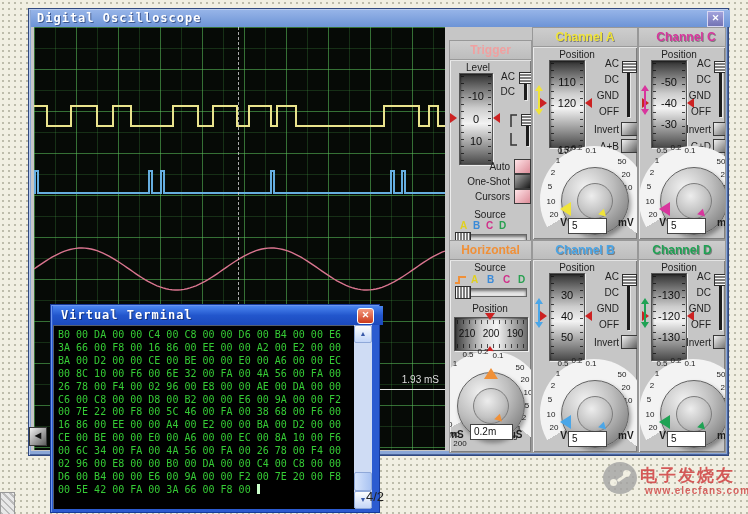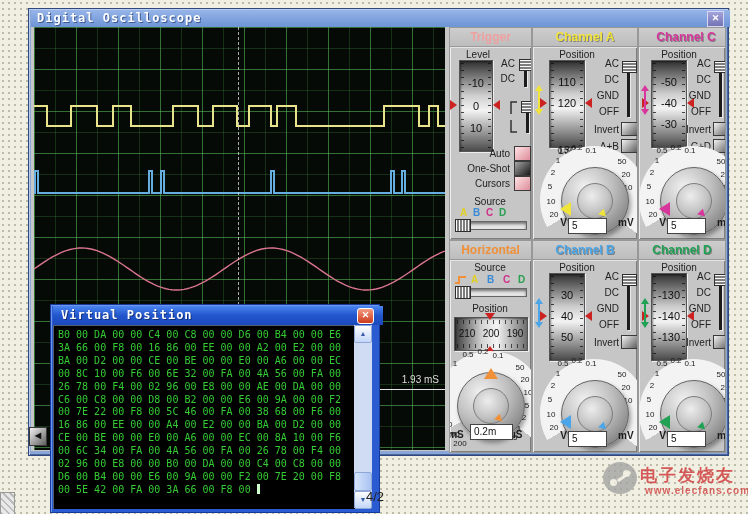--- a/index.html
+++ b/index.html
@@ -103,21 +103,21 @@
         <polyline points="0,79 13,79 13,99 37,99 37,79 63,79 63,99 79,99 79,79 97,79 97,99 139,99 139,79 164,79 164,99 179,99 179,79 203,79 203,99 215,99 215,79 237,79 237,99 243,99 243,79 262,79 262,99 350,99 350,79 385,79 385,99 395,99 395,79 404,79 404,99 411,99" fill="none" stroke="#e9e38c" stroke-width="1.4" shape-rendering="crispEdges"></polyline>
         <polyline points="0,166 1,166 1,144 4,144 4,166 115,166 115,144 118,144 118,166 127,166 127,144 130,144 130,166 237,166 237,144 240,144 240,166 357,166 357,144 360,144 360,166 368,166 368,144 371,144 371,166 411,166" fill="none" stroke="#66aee0" stroke-width="1.4" shape-rendering="crispEdges"></polyline>
         <polyline points="0,242 3,239.92004386474028 6,237.86054242351892 9,235.84174921492624 12,233.8835174448585 15,232.00510474622146 18,230.22498379561486 21,228.56066064943036 24,227.02850258588066 27,225.64357714599564 30,224.4195039564869 33,223.36832079168414 36,222.50036519171616 39,221.8241728011262 42,221.34639342767997 45,221.07172564685993 48,221.00287059515816 51,221.1405054065736 54,221.4832765535444 57,222.02781315780177 60,222.76876014024378 63,223.69883088382718 66,224.80887889157947 69,226.08798773503298 72,227.5235784085101 75,229.10153303351697 78,230.80633369671213 81,232.62121505609105 84,234.52832921462715 87,236.50892123996977 90,238.5435136041046 93,240.6120977291603 96,242.69433075566346 99,244.76973559818344 102,246.81790232098177 105,248.81868885329834 108,250.7524190704011 111,252.6000762924317 114,254.34349029814192 117,255.9655160143908 120,257.4502021241358 123,258.7829479347934 126,259.9506469642963 129,260.94181583279214 132,261.7467071924394 135,262.35740558472594 138,262.76790528263086 141,262.9741693521144 144,262.9741693521144 147,262.76790528263086 150,262.35740558472594 153,261.7467071924394 156,260.94181583279214 159,259.9506469642963 162,258.7829479347934 165,257.4502021241358 168,255.9655160143908 171,254.34349029814194 174,252.60007629243174 177,250.7524190704011 180,248.81868885329837 183,246.81790232098177 186,244.76973559818347 189,242.6943307556635 192,240.61209772916033 195,238.5435136041046 198,236.50892123996977 201,234.52832921462715 204,232.62121505609107 207,230.80633369671213 210,229.10153303351697 213,227.5235784085101 216,226.08798773503298 219,224.80887889157944 222,223.69883088382718 225,222.76876014024378 228,222.02781315780177 231,221.4832765535444 234,221.1405054065736 237,221.00287059515816 240,221.07172564685993 243,221.34639342767997 246,221.8241728011262 249,222.50036519171616 252,223.36832079168414 255,224.4195039564869 258,225.64357714599564 261,227.02850258588066 264,228.56066064943033 267,230.22498379561486 270,232.00510474622146 273,233.8835174448585 276,235.84174921492624 279,237.8605424235189 282,239.92004386474028 285,242 288,244.07995613525972 291,246.13945757648105 294,248.15825078507376 297,250.1164825551415 300,251.99489525377854 303,253.7750162043851 306,255.43933935056964 309,256.9714974141193 312,258.35642285400434 315,259.5804960435131 318,260.63167920831586 321,261.4996348082839 324,262.17582719887383 327,262.65360657232003 330,262.92827435314007 333,262.99712940484187 336,262.8594945934264 339,262.51672344645556 342,261.97218684219825 345,261.2312398597562 348,260.30116911617284 351,259.19112110842053 354,257.912012264967 357,256.4764215914899 360,254.89846696648303 363,253.19366630328784 366,251.37878494390893 369,249.47167078537285 372,247.49107876003023 375,245.45648639589544 378,243.3879022708397 381,241.30566924433657 384,239.23026440181656 387,237.18209767901823 390,235.18131114670166 393,233.2475809295989 396,231.39992370756826 399,229.65650970185808 402,228.0344839856092 405,226.54979787586427 408,225.2170520652066 411,224.0493530357037" fill="none" stroke="#d9758f" stroke-width="1.4"></polyline>
       </svg>
     <div class="abs" id="center-dash" style="left:204px;top:0;width:0;height:423px"></div>
     <div class="abs" id="cursor-line" style="left:300px;top:362px;width:111px;height:1px"></div>
     <div class="abs" id="cursor-label" style="left:300px;top:347px;width:105px">1.93 mS</div>
   </div>
   <div class="abs sbtn close-btn" style="left:29px;top:427px;width:16px;height:17px;color:#111;line-height:16px;font-size:8px">◀</div>
 
-  <div class="abs panel" style="left:449px;top:27px;width:81px;height:211px">
+  <div class="abs panel" style="left:449px;top:40px;width:81px;height:211px">
     <div class="phead">
       <span style="color: rgb(240, 160, 160);">Trigger</span>
     </div>
     <div class="abs plabel" style="left:6px;top:21px;width:44px">Level</div>
     <div class="abs vslider" style="left:9px;top:32px;width:32px;height:90px">
       <div class="vticks" style="left:1px"></div>
         <div class="vticks" style="right:1px"></div>
       <div class="vs-num" style="top:16px">-10</div>
       <div class="vs-num" style="top:39px">0</div>
       <div class="vs-num" style="top:61px">10</div>
@@ -349,21 +349,21 @@
         <div class="tri" style="left: 27px; top: 174px; border-width: 7px 11px 7px 0px; border-top-style: solid; border-bottom-style: solid; border-top-color: rgba(0, 0, 0, 0); border-bottom-color: rgba(0, 0, 0, 0); border-image: initial; border-right-style: solid; border-right-color: rgb(74, 166, 232); border-left-style: initial; border-left-color: initial;"></div>
         <div class="tri" style="left: 67px; top: 182px; border-width: 4px 0px 4px 7px; border-top-style: solid; border-bottom-style: solid; border-top-color: rgba(0, 0, 0, 0); border-bottom-color: rgba(0, 0, 0, 0); border-image: initial; border-left-style: solid; border-left-color: rgb(74, 166, 232); border-right-style: initial; border-right-color: initial; transform: rotate(45deg);"></div>
       </div>
       <div class="abs panel" style="left: 638px; top: 240px; width: 86px; height: 211px;">
         <div class="phead"><span style="color: rgb(31, 162, 84); text-shadow: rgba(0, 0, 0, 0.35) 1px 1px 0px;">Channel D</span></div>
         <div class="plabel abs" style="left: 14px; top: 21px; width: 52px;">Position</div>
         <div class="abs vslider" style="left: 12px; top: 32px; width: 34px; height: 86px;">
           <div class="vticks" style="left: 1px;"></div>
           <div class="vticks" style="right: 1px;"></div>
           <div class="vs-num" style="top: 15px;">-130</div>
-          <div class="vs-num" style="top: 36px;">-140</div>
+          <div class="vs-num" style="top: 36px;">-120</div>
           <div class="vs-num" style="top: 57px;">-130</div>
         </div>
         <div class="tri" style="left: 3px; top: 70px; border-width: 5px 0px 5px 7px; border-top-style: solid; border-bottom-style: solid; border-top-color: rgba(0, 0, 0, 0); border-bottom-color: rgba(0, 0, 0, 0); border-image: initial; border-left-style: solid; border-left-color: rgb(204, 34, 34); border-right-style: initial; border-right-color: initial;"></div>
         <div class="tri" style="left: 48px; top: 70px; border-width: 5px 7px 5px 0px; border-top-style: solid; border-bottom-style: solid; border-top-color: rgba(0, 0, 0, 0); border-bottom-color: rgba(0, 0, 0, 0); border-image: initial; border-right-style: solid; border-right-color: rgb(204, 34, 34); border-left-style: initial; border-left-color: initial;"></div>
         <div class="abs" style="left: 2px; top: 57px; width: 8px; height: 30px;">
           <div class="abs" style="left: 3px; top: 4px; width: 2px; height: 22px; background: rgb(31, 162, 84);"></div>
           <div class="tri" style="left: 0px; top: 0px; border-width: 0px 4px 6px; border-right-style: solid; border-left-style: solid; border-right-color: rgba(0, 0, 0, 0); border-left-color: rgba(0, 0, 0, 0); border-image: initial; border-bottom-style: solid; border-bottom-color: rgb(31, 162, 84); border-top-style: initial; border-top-color: initial;"></div>
           <div class="tri" style="left: 0px; top: 24px; border-width: 6px 4px 0px; border-right-style: solid; border-left-style: solid; border-right-color: rgba(0, 0, 0, 0); border-left-color: rgba(0, 0, 0, 0); border-image: initial; border-top-style: solid; border-top-color: rgb(31, 162, 84); border-bottom-style: initial; border-bottom-color: initial;"></div>
         </div>
         <div class="abs rlabel" style="left: 38px; top: 30px; width: 34px;">AC</div>
@@ -393,21 +393,21 @@
         <div class="kunit" style="left: 9px; top: 189px; width: 18px; text-align: right;">V</div>
         <div class="kunit" style="left: 78px; top: 189px; width: 22px;">mV</div>
         <div class="kbox" style="left: 28px; top: 190px; width: 34px; height: 13px;">5</div>
         <div class="tri" style="left: 20px; top: 174px; border-width: 7px 11px 7px 0px; border-top-style: solid; border-bottom-style: solid; border-top-color: rgba(0, 0, 0, 0); border-bottom-color: rgba(0, 0, 0, 0); border-image: initial; border-right-style: solid; border-right-color: rgb(31, 162, 84); border-left-style: initial; border-left-color: initial;"></div>
         <div class="tri" style="left: 60px; top: 182px; border-width: 4px 0px 4px 7px; border-top-style: solid; border-bottom-style: solid; border-top-color: rgba(0, 0, 0, 0); border-bottom-color: rgba(0, 0, 0, 0); border-image: initial; border-left-style: solid; border-left-color: rgb(31, 162, 84); border-right-style: initial; border-right-color: initial; transform: rotate(45deg);"></div>
       </div>
     </div>
 
   <div class="abs" id="vt-frame" style="left:50px;top:304px;width:328px;height:207px"></div>
   <div class="abs" id="vt-title" style="left:53px;top:306px;width:322px;height:19px">
-    <span>Virtual Position</span>
+    <span>Virtual Terminal</span>
   </div>
   <div class="abs close-btn" id="vt-close" style="left:357px;top:308px;width:15px;height:14px">✕</div>
   <div class="abs" id="vt-screen" style="left:53px;top:325px;width:301px;height:183px;overflow:hidden">
     <div id="vt-lines" style="position:absolute;left:4px;top:3px">
         <div class="vt-line">B0 00 DA 00 00 C4 00 C8 00 00 D6 00 B4 00 00 E6</div>
         <div class="vt-line">3A 66 00 F8 00 16 86 00 EE 00 00 A2 00 E2 00 00</div>
         <div class="vt-line">BA 00 D2 00 00 CE 00 BE 00 00 E0 00 A6 00 00 EC</div>
         <div class="vt-line">00 8C 10 00 F6 00 6E 32 00 FA 00 4A 56 00 FA 00</div>
         <div class="vt-line">26 78 00 F4 00 02 96 00 E8 00 00 AE 00 DA 00 00</div>
         <div class="vt-line">C6 00 C8 00 00 D8 00 B2 00 00 E6 00 9A 00 00 F2</div>

